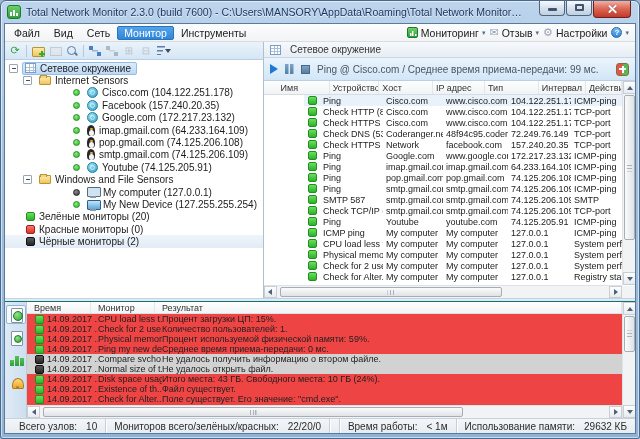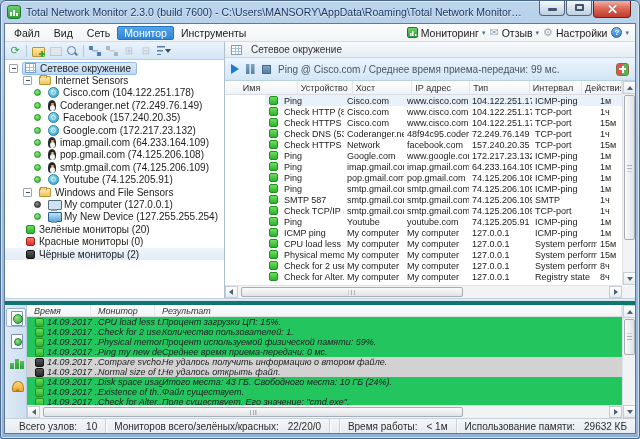--- a/index.html
+++ b/index.html
@@ -58,21 +58,21 @@
   .ti-scan::after{content:"";position:absolute;left:10px;top:10px;width:4px;height:2px;background:#5b7ca3;transform:rotate(45deg);border-radius:1px;}
   .ti-connect::before,.ti-disconnect::before{content:"";position:absolute;left:2px;top:3px;width:12px;height:10px;
     background:linear-gradient(#4a7fc1,#4a7fc1) 0 0/4px 4px no-repeat,linear-gradient(#4a7fc1,#4a7fc1) 8px 6px/4px 4px no-repeat,linear-gradient(#9ab4d4,#9ab4d4) 3px 4px/6px 1.5px no-repeat;}
   .ti-sort::before{content:"";position:absolute;left:2px;top:3px;width:8px;height:9px;
     background:linear-gradient(#5b7ca3,#5b7ca3) 0 0/8px 1.5px no-repeat,linear-gradient(#5b7ca3,#5b7ca3) 0 4px/6px 1.5px no-repeat,linear-gradient(#5b7ca3,#5b7ca3) 0 8px/4px 1.5px no-repeat;}
   .ti-sort::after{content:"";position:absolute;right:0;top:6px;border-left:3px solid transparent;border-right:3px solid transparent;border-top:4px solid #3c4c5c;}
 
   
   .tree{flex:1;overflow:hidden;padding-top:2px;background:#fff;}
   .tree-row{height:12.4px;display:flex;align-items:center;font-size:10px;color:#1c1c1c;white-space:nowrap;}
-  .lv-0{padding-left:4px;}.lv-1{padding-left:18px;}.lv-2{padding-left:29px;}.lv-g{padding-left:18px;}
+  .lv-0{padding-left:4px;}.lv-1{padding-left:18px;}.lv-2{padding-left:29px;margin-left:39px;}.lv-g{padding-left:18px;}
   .expander{width:9px;height:9px;border:1px solid #9aa5b1;background:#fff;margin-right:4px;flex:0 0 auto;position:relative;border-radius:1px;}
   .expander::after{content:"";position:absolute;left:1.5px;top:3px;width:4px;height:1px;background:#44505c;}
   .dot{width:7px;height:7px;border-radius:50%;margin-right:4px;flex:0 0 auto;}
   .dot-green{background:radial-gradient(circle at 35% 30%,#8fe87f,#2db82d);border:1px solid #1f8f1f;}
   .dot-dark{background:radial-gradient(circle at 35% 30%,#8b8b8b,#3a3a3a);border:1px solid #222;}
   .twrap{display:flex;align-items:center;padding:0 2px;border-radius:2px;border:1px solid transparent;}
   .is-selected .twrap{background:linear-gradient(#dcecfb,#bcd9f4);border-color:#93bde6;}
   .is-hilite{background:linear-gradient(#eef4fa,#e2ecf6);}
   .ticon{flex:0 0 auto;margin-right:4px;position:relative;}
   .ic-net{width:11px;height:10px;border:1px solid #7b9cc4;background:
@@ -138,21 +138,21 @@
   .sb-left{left:0;}.sb-right{right:0;}
   .sb-hthumb{position:absolute;top:1px;height:10px;background:linear-gradient(#fbfbfb,#dfe2e6);border:1px solid #a7adb5;border-radius:2px;}
   .sb-hthumb::after{content:"";position:absolute;top:2px;left:50%;width:7px;height:5px;transform:translateX(-50%);background:repeating-linear-gradient(90deg,#aab2bc 0 1px,transparent 1px 3px);}
   .hscroll-main{margin-right:13px;}
   .corner{position:absolute;right:0;bottom:0;width:13px;height:13px;background:#f2f3f5;}
 
   
   .splitter{height:3px;background:linear-gradient(#e7eef6,#d7e3f0);border-top:1px solid #c3d2e1;flex:0 0 auto;}
 
   
-  .logpanel{flex:0 0 117px;display:flex;background:#22c55e;overflow:hidden;border-top:4px solid #0f766e;font-style:italic;}
+  .logpanel{flex:0 0 117px;display:flex;background:#ef4444;overflow:hidden;border-top:1px solid #0f766e;}
   .logstrip{flex:0 0 22px;background:linear-gradient(90deg,#dfeaf5,#cddff0);border-right:1px solid #b9cbdd;display:flex;flex-direction:column;align-items:center;padding-top:3px;gap:4px;}
   .sbtn{width:20px;height:19px;display:flex;align-items:center;justify-content:center;position:relative;border-radius:2px;border:1px solid transparent;}
   .sbtn.is-active{background:#f6fafd;border-color:#96b4d2;}
   .si-activity-log::before,.si-events::before{content:"";position:absolute;left:4px;top:2px;width:10px;height:13px;background:#fff;border:1px solid #7c93ad;border-radius:1px;}
   .si-activity-log::after{content:"";position:absolute;right:2px;bottom:2px;width:8px;height:8px;border-radius:50%;background:radial-gradient(circle at 35% 30%,#8fe87f,#2f9e3f);border:1px solid #1d7a2c;}
   .si-events::after{content:"";position:absolute;right:3px;bottom:3px;width:6px;height:6px;border-radius:50%;background:radial-gradient(circle at 35% 30%,#8fe87f,#2f9e3f);border:1px solid #1d7a2c;}
   .si-statistics::before{content:"";position:absolute;left:3px;bottom:3px;width:14px;height:12px;
     background:linear-gradient(#57c04f,#2f9e3f) 0 100%/4px 6px no-repeat,linear-gradient(#57c04f,#2f9e3f) 5px 100%/4px 10px no-repeat,linear-gradient(#57c04f,#2f9e3f) 10px 100%/4px 8px no-repeat;}
   .si-alerts::before{content:"";position:absolute;left:5px;top:3px;width:10px;height:9px;background:linear-gradient(#ffd977,#ecA62e);border:1px solid #b07d1d;border-radius:50% 50% 12% 12%/65% 65% 18% 18%;}
   .si-alerts::after{content:"";position:absolute;left:9px;bottom:3px;width:3px;height:3px;border-radius:50%;background:#b07d1d;}
@@ -305,28 +305,20 @@
 
             <div class="tree-row lv-2">
 
               <span class="dot dot-green"></span>
               <span class="twrap">
                 <span class="ticon ic-globe"></span>
                 <span class="tlabel">Cisco.com (104.122.251.178)</span>
               </span>
             </div>
 
-            <div class="tree-row lv-2">
-
-              <span class="dot dot-green"></span>
-              <span class="twrap">
-                <span class="ticon ic-penguin"></span>
-                <span class="tlabel">Coderanger.net (72.249.76.149)</span>
-              </span>
-            </div>
 
             <div class="tree-row lv-2">
 
               <span class="dot dot-green"></span>
               <span class="twrap">
                 <span class="ticon ic-globe"></span>
                 <span class="tlabel">Facebook (157.240.20.35)</span>
               </span>
             </div>
 

